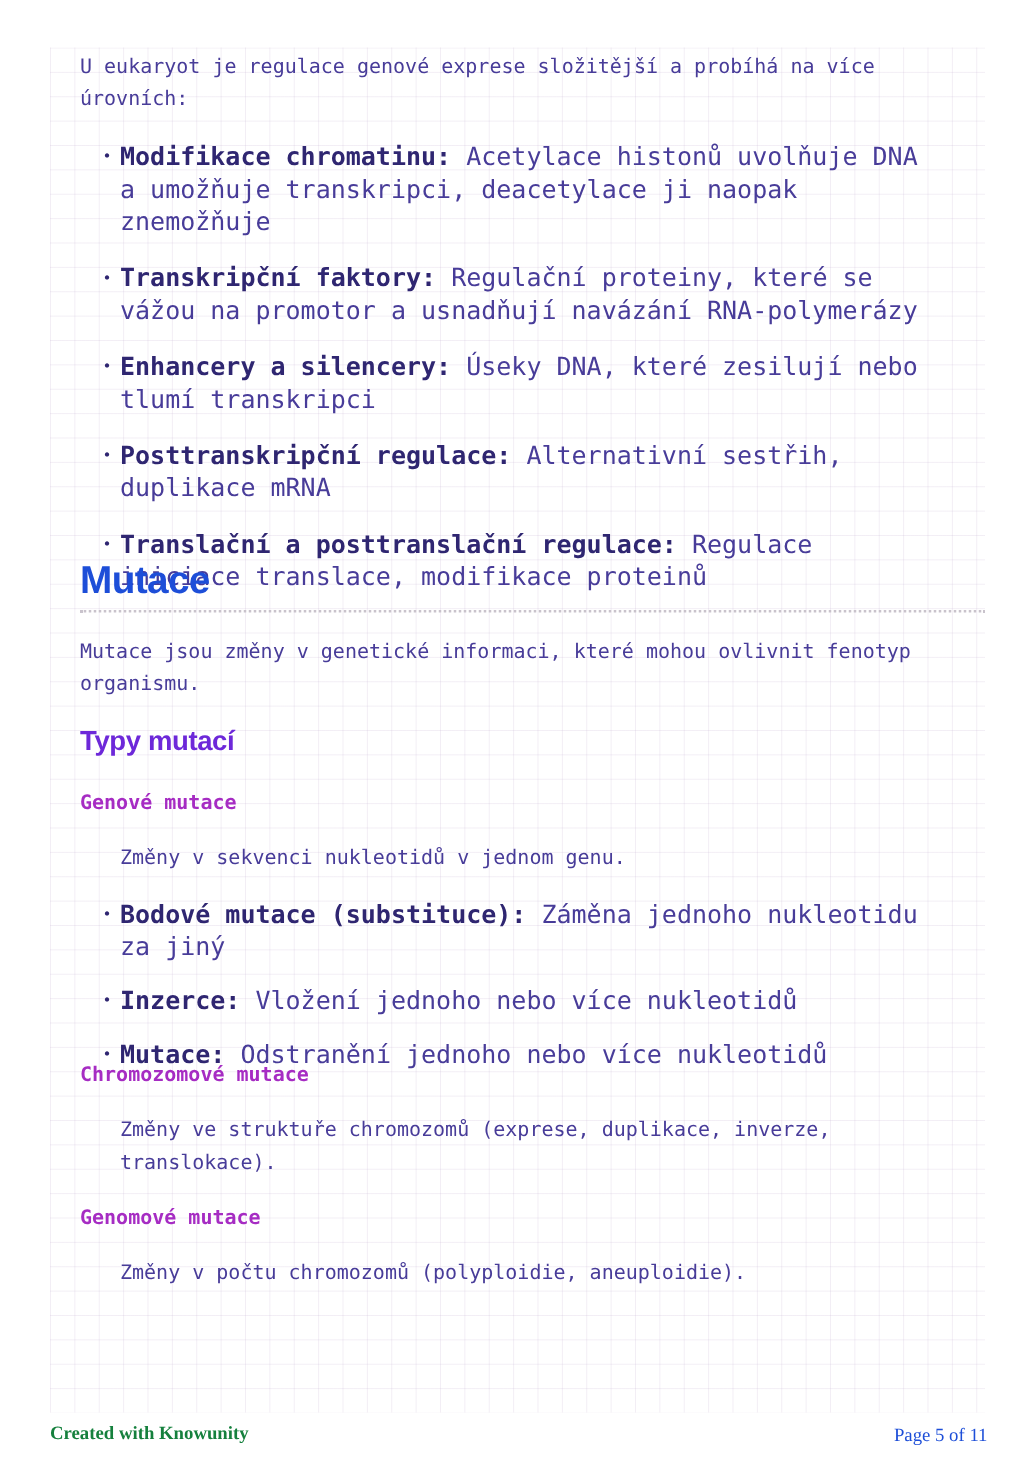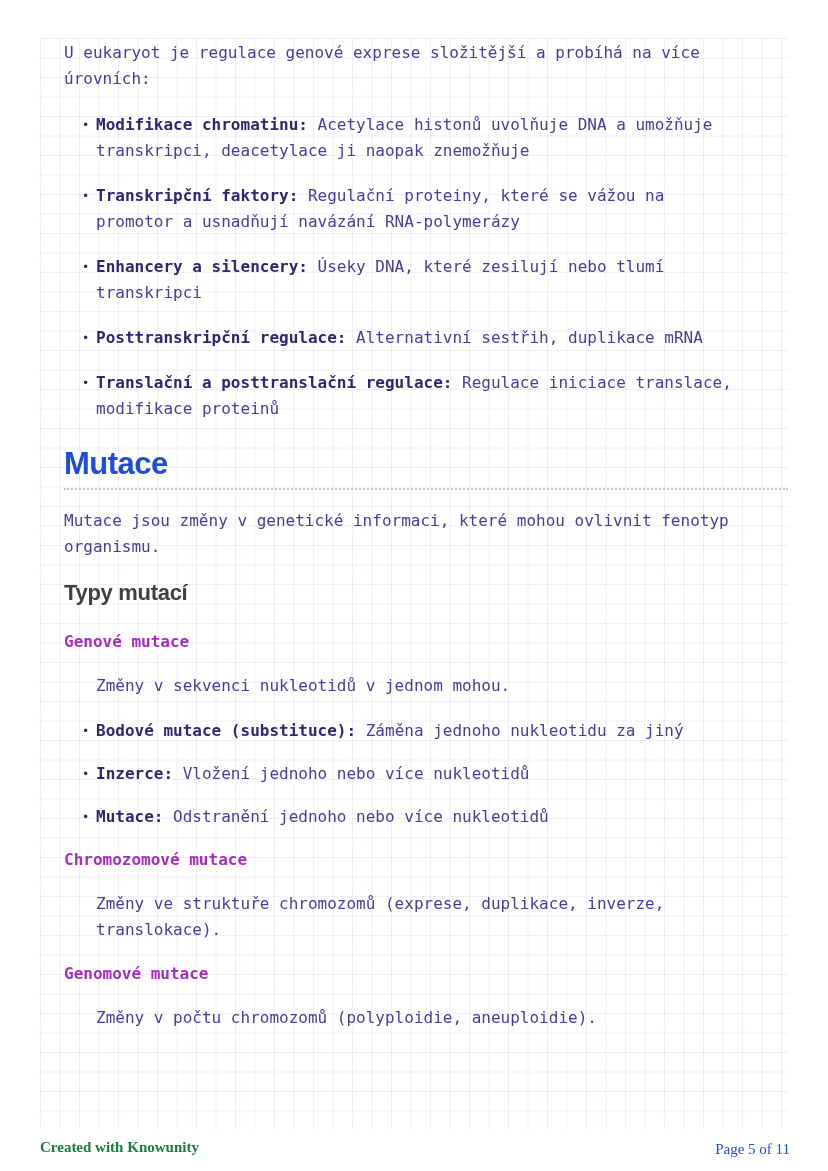--- a/index.html
+++ b/index.html
@@ -18,31 +18,31 @@
   }
   .mono { font-size:16px; line-height:26px; color:#483c99; }
   .mono b, .term { font-weight:700; color:#2f2671; }
   .abs { position:absolute; }
   .intro   { left:64px; top:40px;  width:700px; }
   .reglist { left:82px; top:112px; width:670px; list-style:none; }
   .reglist li { display:flex; margin-bottom:19px; }
   .mutlist { left:82px; top:718px; width:670px; list-style:none; }
   .mutlist li { display:flex; margin-bottom:17px; }
   .bullet { flex:0 0 14px; font-size:12px; line-height:26px; color:#2f2671; }
-  .li-text { width:652px; font-size:16px; line-height:26px; color:#483c99; }
+  .li-text { width:652px; font-size:20px; line-height:26px; color:#483c99; }
   .h1 {
     left:64px; top:446px; font-family:"Liberation Sans", sans-serif;
     font-size:31px; line-height:36px; font-weight:700; color:#1d4ed8;
     letter-spacing:-0.5px;
   }
   .rule { left:64px; top:487px; width:724px; height:3px; border-bottom:2px dotted #c9c3cc; }
   .def  { left:64px; top:508px; width:700px; }
   .h2 {
     left:64px; top:579px; font-family:"Liberation Sans", sans-serif;
-    font-size:22px; line-height:28px; font-weight:700; color:#404040;
+    font-size:22px; line-height:28px; font-weight:700; color:#6d28d9;
     letter-spacing:-0.3px;
   }
   .h3 { font-size:16px; line-height:26px; font-weight:700; color:#a62cc3; }
   .s1-title { left:64px; top:629px; }
   .s1-body  { left:96px; top:673px; width:640px; }
   .s2-title { left:64px; top:847px; }
   .s2-body  { left:96px; top:891px; width:640px; }
   .s3-title { left:64px; top:961px; }
   .s3-body  { left:96px; top:1005px; width:640px; }
   .footer-left {
@@ -87,21 +87,21 @@
   </ul>
 
   <h1 class="abs h1">Mutace</h1>
   <div class="abs rule"></div>
 
   <p class="mono abs def">Mutace jsou změny v genetické informaci, které mohou ovlivnit fenotyp organismu.</p>
 
   <h2 class="abs h2">Typy mutací</h2>
 
   <h3 class="abs h3 s1-title">Genové mutace</h3>
-  <p class="mono abs s1-body">Změny v sekvenci nukleotidů v jednom mohou.</p>
+  <p class="mono abs s1-body">Změny v sekvenci nukleotidů v jednom genu.</p>
 
   <ul class="abs mutlist">
     <li>
       <span class="bullet">•</span>
       <span class="li-text"><b class="term">Bodové mutace (substituce):</b><span> Záměna jednoho nukleotidu za jiný</span></span>
     </li>
     <li>
       <span class="bullet">•</span>
       <span class="li-text"><b class="term">Inzerce:</b><span> Vložení jednoho nebo více nukleotidů</span></span>
     </li>

